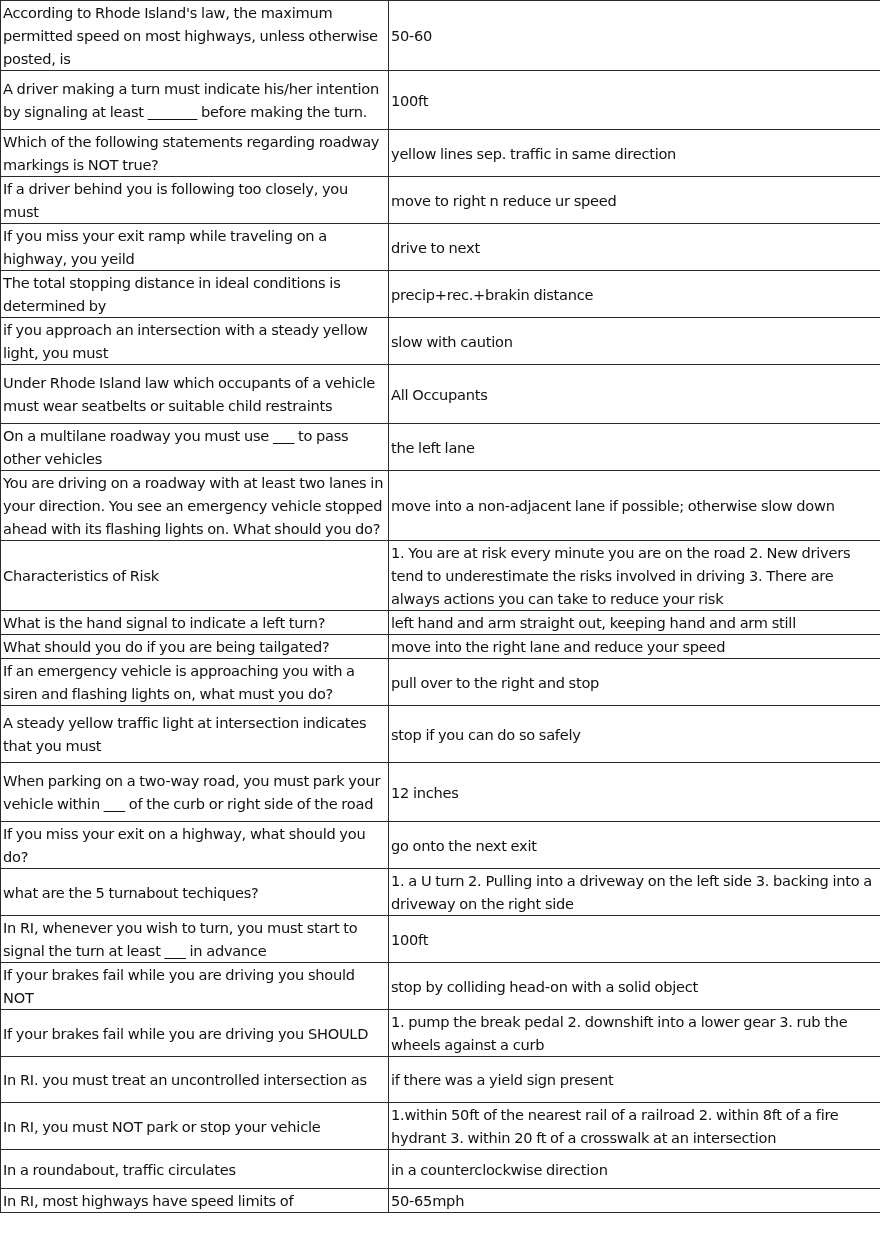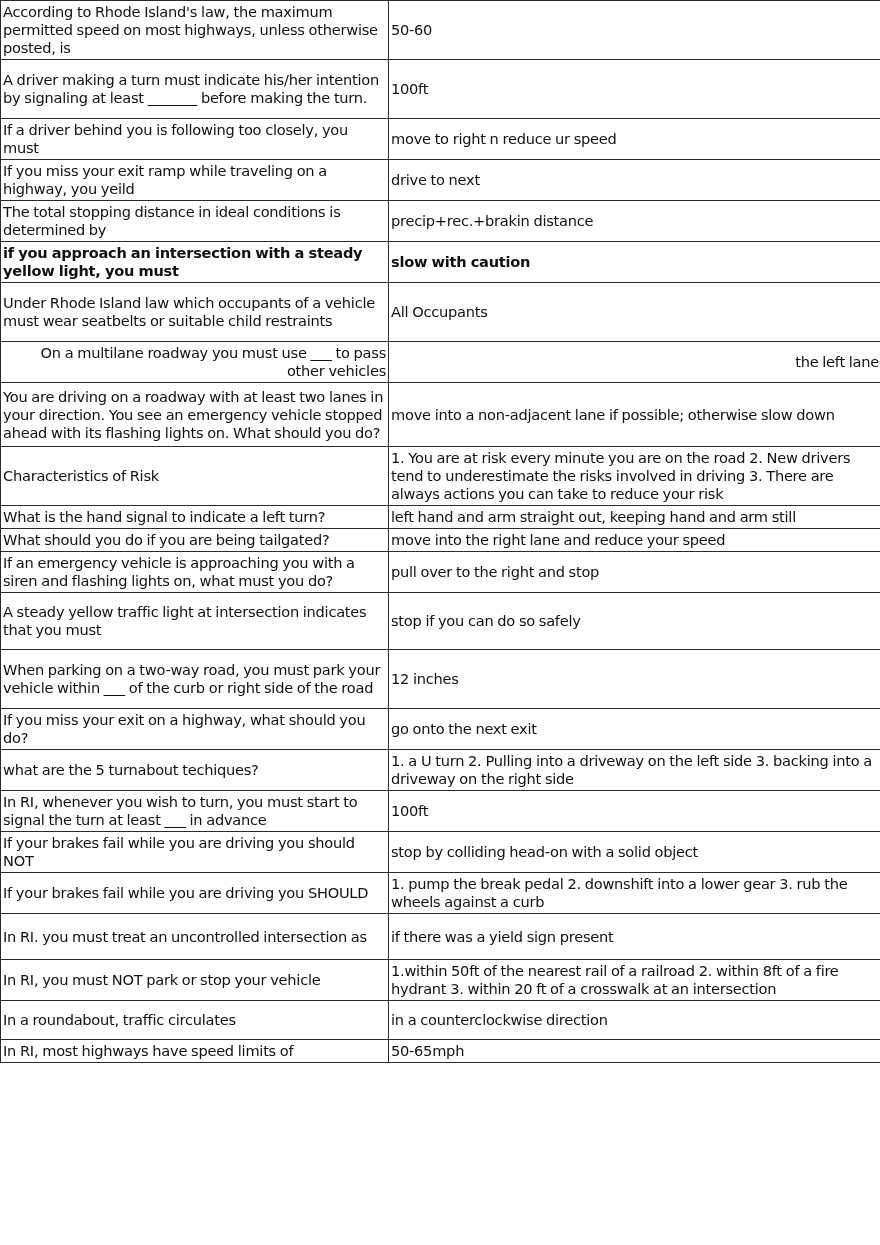--- a/index.html
+++ b/index.html
@@ -21,21 +21,21 @@
       top: 0;
       width: 879px;
       border-collapse: collapse;
       table-layout: fixed;
     }
     table.flashcards td {
       border: 1.5px solid #2a2a2a;
       padding: 0 2px 0 2px;
       vertical-align: middle;
       font-size: 14.6px;
-      line-height: 18px;
+      line-height: 23px;
       letter-spacing: -0.25px;
       word-spacing: -0.5px;
       overflow: hidden;
     }
     td.term { width: 383px; }
     td.definition { width: 488px; }
   </style>
 </head>
 <body>
 
@@ -45,48 +45,52 @@
   <tr style="height: 59px;">
     <td class="term">According to Rhode Island's law, the maximum permitted speed on most highways, unless otherwise posted, is</td>
     <td class="definition">50-60</td>
   </tr>
 
   <tr style="height: 59px;">
     <td class="term">A driver making a turn must indicate his/her intention by signaling at least _______ before making the turn.</td>
     <td class="definition">100ft</td>
   </tr>
 
+  <tr style="height: 41px;">
+    <td class="term">Which of the following statements regarding roadway markings is NOT true?</td>
+    <td class="definition">yellow lines sep. traffic in same direction</td>
+  </tr>
 
   <tr style="height: 41px; padding-left: 32px;">
     <td class="term">If a driver behind you is following too closely, you must</td>
     <td class="definition">move to right n reduce ur speed</td>
   </tr>
 
 
   <tr style="height: 41px;">
     <td class="term">If you miss your exit ramp while traveling on a highway, you yeild</td>
     <td class="definition">drive to next</td>
   </tr>
 
   <tr style="height: 41px;">
     <td class="term">The total stopping distance in ideal conditions is determined by</td>
     <td class="definition">precip+rec.+brakin distance</td>
   </tr>
 
-  <tr style="height: 41px; font-weight: bold;">
+  <tr style="height: 41px;">
     <td class="term">if you approach an intersection with a steady yellow light, you must</td>
     <td class="definition">slow with caution</td>
   </tr>
 
   <tr style="height: 59px;">
     <td class="term">Under Rhode Island law which occupants of a vehicle must wear seatbelts or suitable child restraints</td>
     <td class="definition">All Occupants</td>
   </tr>
 
-  <tr style="height: 41px; text-align: right;">
+  <tr style="height: 41px;">
     <td class="term">On a multilane roadway you must use ___ to pass other vehicles</td>
     <td class="definition">the left lane</td>
   </tr>
 
   <tr style="height: 64px;">
     <td class="term">You are driving on a roadway with at least two lanes in your direction. You see an emergency vehicle stopped ahead with its flashing lights on. What should you do?</td>
     <td class="definition">move into a non-adjacent lane if possible; otherwise slow down</td>
   </tr>
 
   <tr style="height: 59px;">

